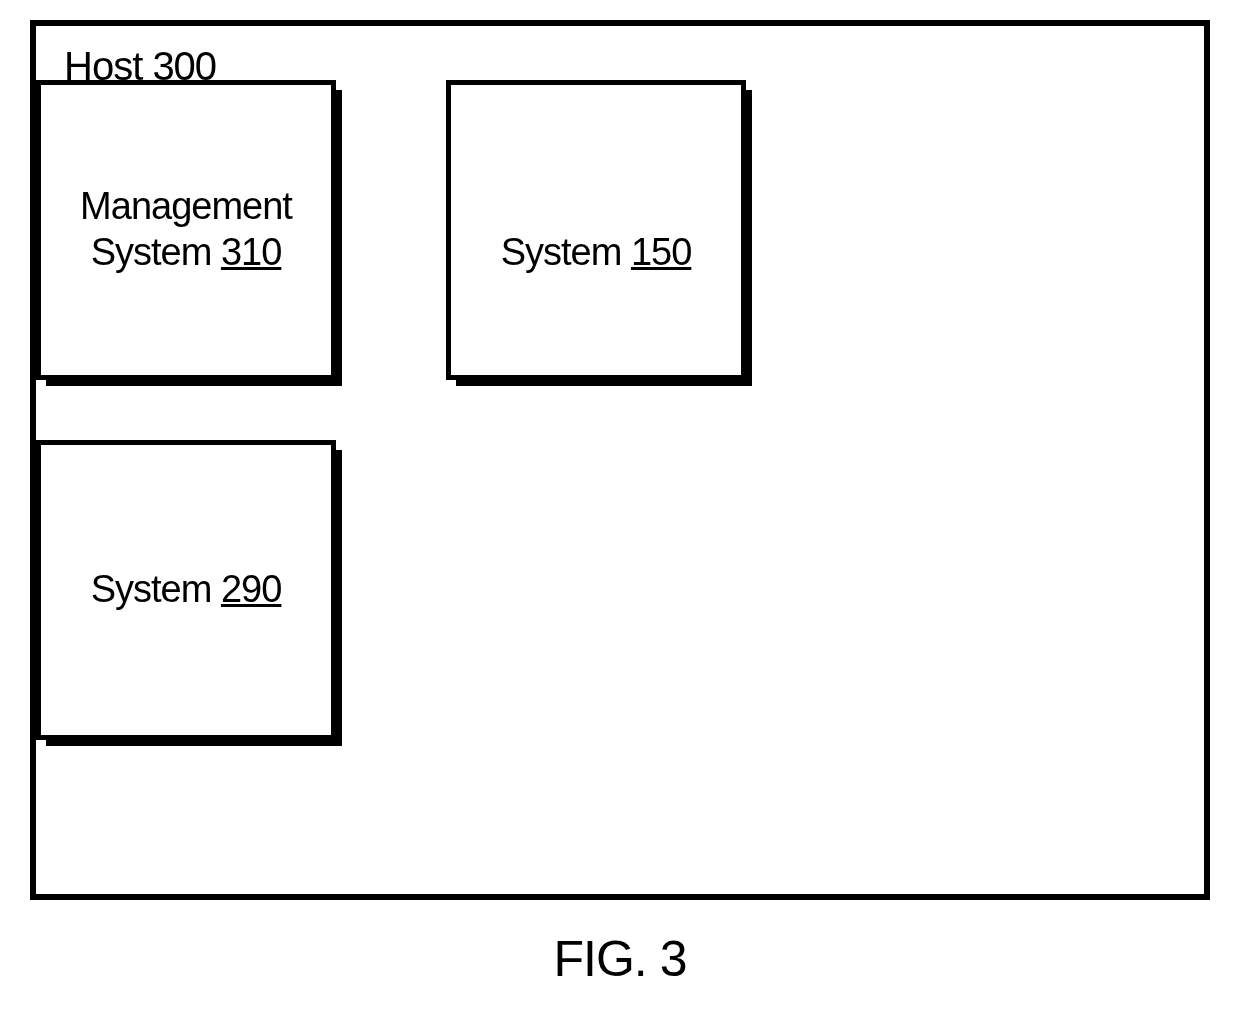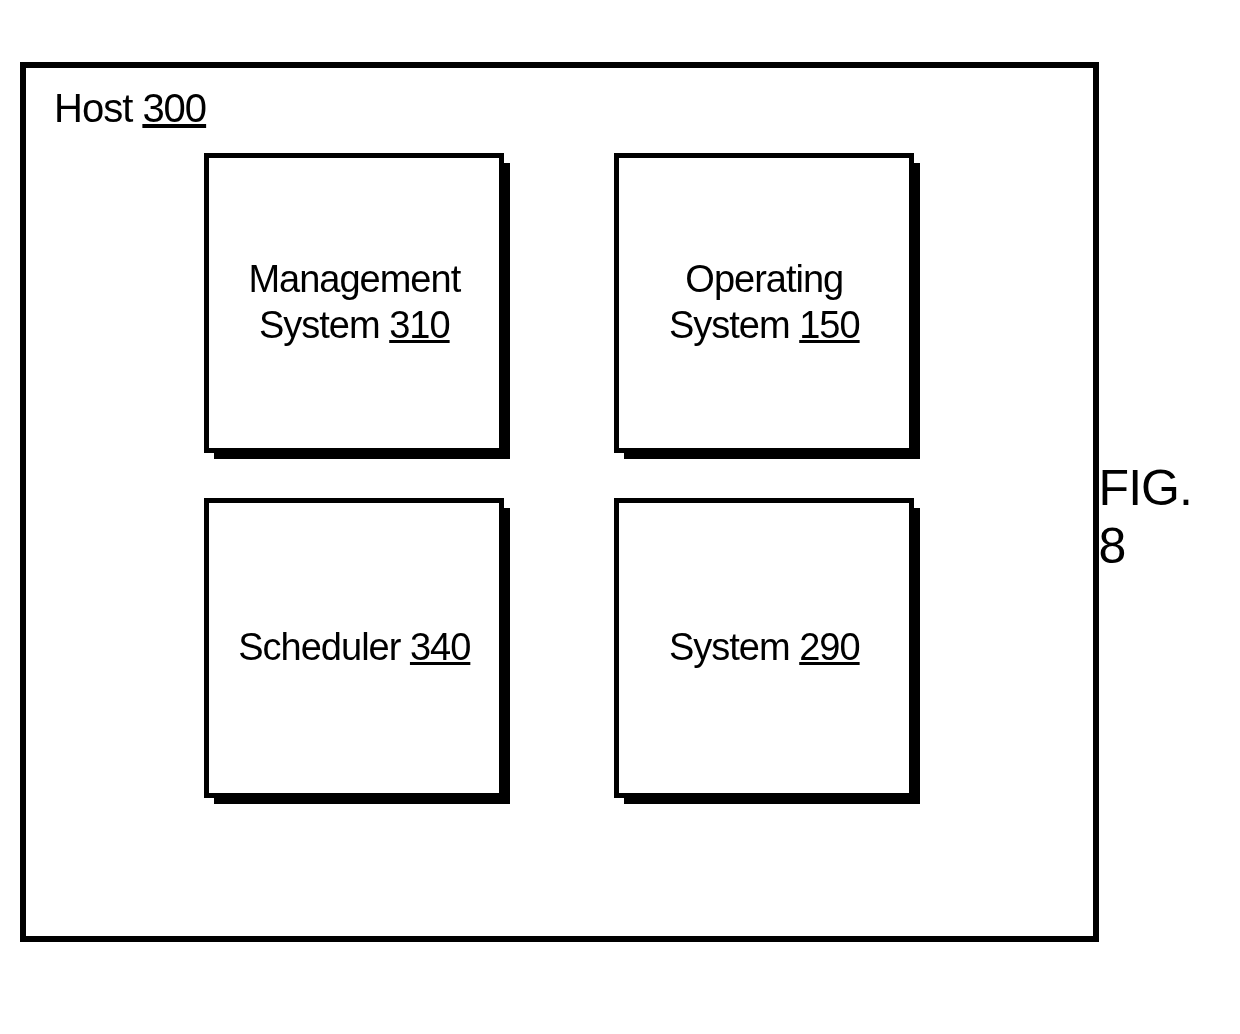--- a/index.html
+++ b/index.html
@@ -11,21 +11,21 @@
       font-family: Arial, Helvetica, sans-serif;
       background: #fff;
       width: 1240px;
       height: 1034px;
       padding: 20px;
     }
     .container {
       width: 100%;
       height: 100%;
       display: flex;
-      flex-direction: row;
+      flex-direction: column;
       align-items: center;
     }
     .host-box {
       border: 6px solid #000;
       width: 1180px;
       height: 880px;
       position: relative;
       margin-bottom: 30px;
     }
     .host-label {
@@ -35,23 +35,23 @@
       font-size: 40px;
       font-weight: 400;
       letter-spacing: -1px;
     }
     .host-label .num {
       text-decoration: underline;
     }
     .rows {
       display: flex;
       flex-direction: column;
-      align-items: center;
-      padding-top: 85px;
-      gap: 45px;
+      align-items: flex-start;
+      padding-top: 54px;
+      gap: 60px;
     }
     .row {
       display: flex;
       justify-content: center;
       gap: 110px;
     }
     .block {
       width: 300px;
       height: 300px;
       border: 5px solid #000;
@@ -105,36 +105,30 @@
       <div class="row">
         <div class="block">
           <div>
             <span>Management</span><br>
             <span>System</span>
             <span class="num">310</span>
           </div>
         </div>
         <div class="block">
           <div>
-            <span>Operating</span><br>
+            <br>
             <span>System</span>
             <span class="num">150</span>
           </div>
         </div>
       </div>
       <div class="row">
-        <div class="block">
-          <div>
-            <span>Scheduler</span>
-            <span class="num">340</span>
-          </div>
-        </div>
         <div class="block">
           <div>
             <span>System</span>
             <span class="num">290</span>
           </div>
         </div>
       </div>
     </div>
   </div>
-  <div class="figure-label">FIG. 8</div>
+  <div class="figure-label">FIG. 3</div>
 </div>
 
 </body></html>

